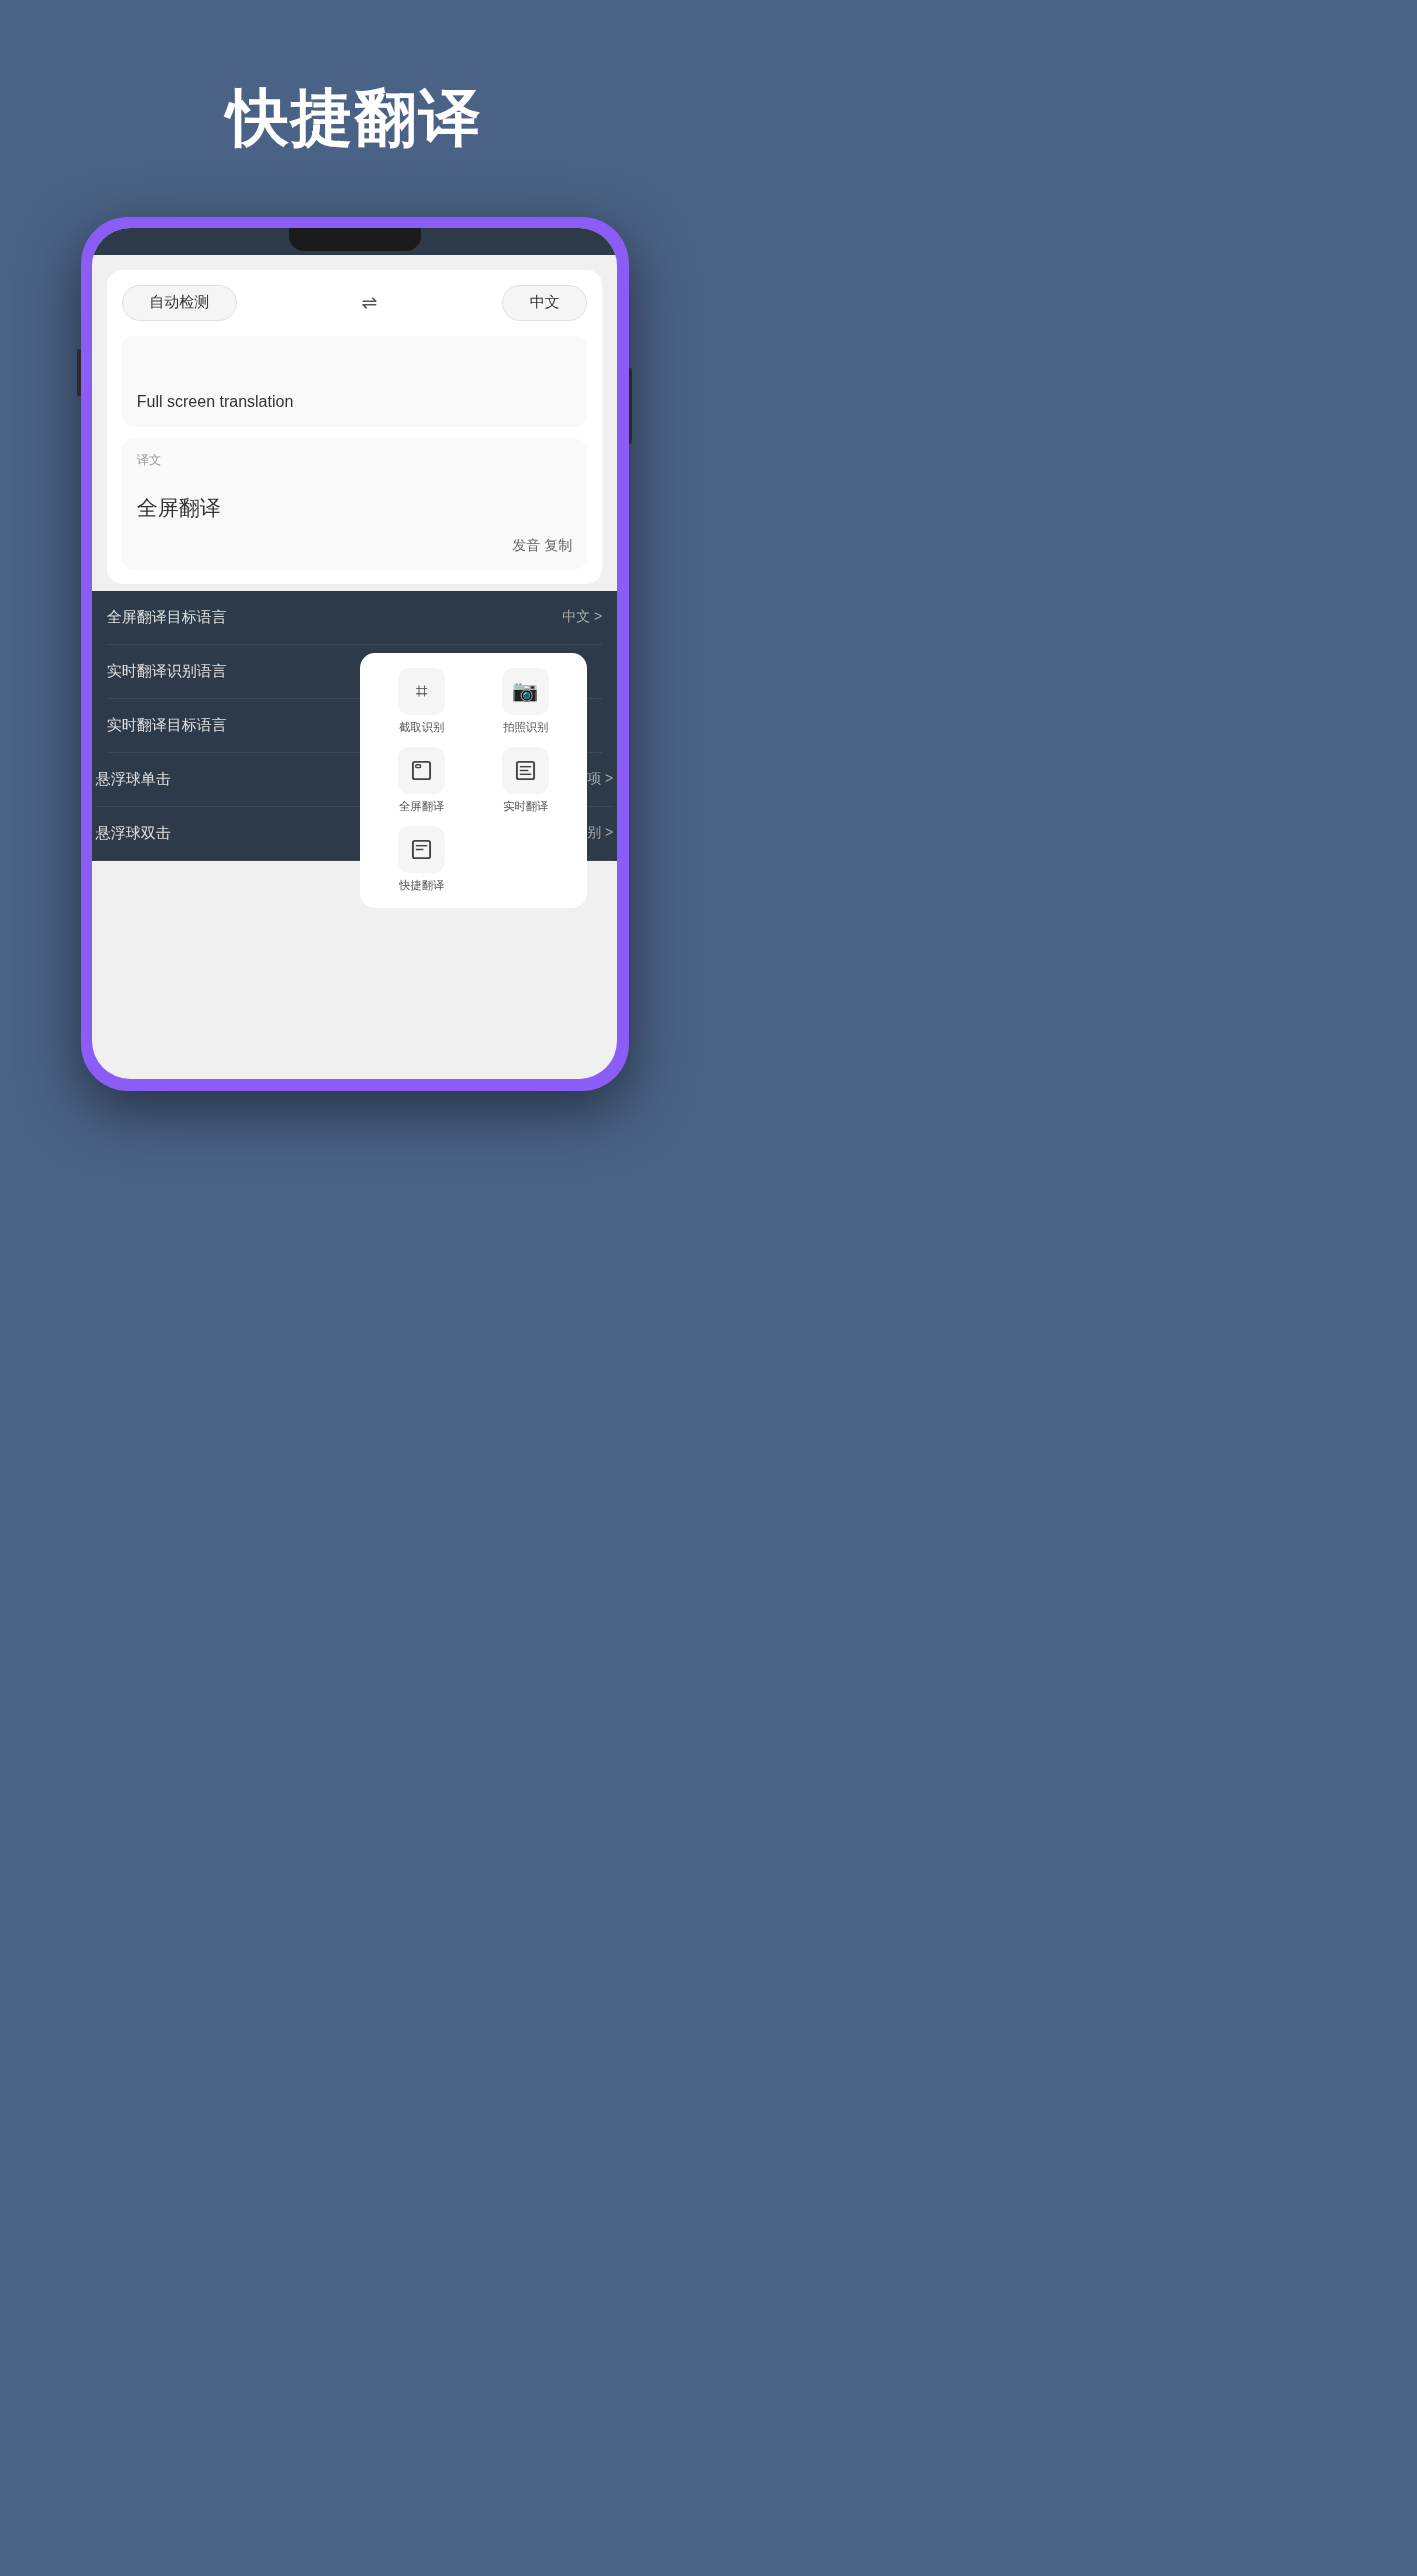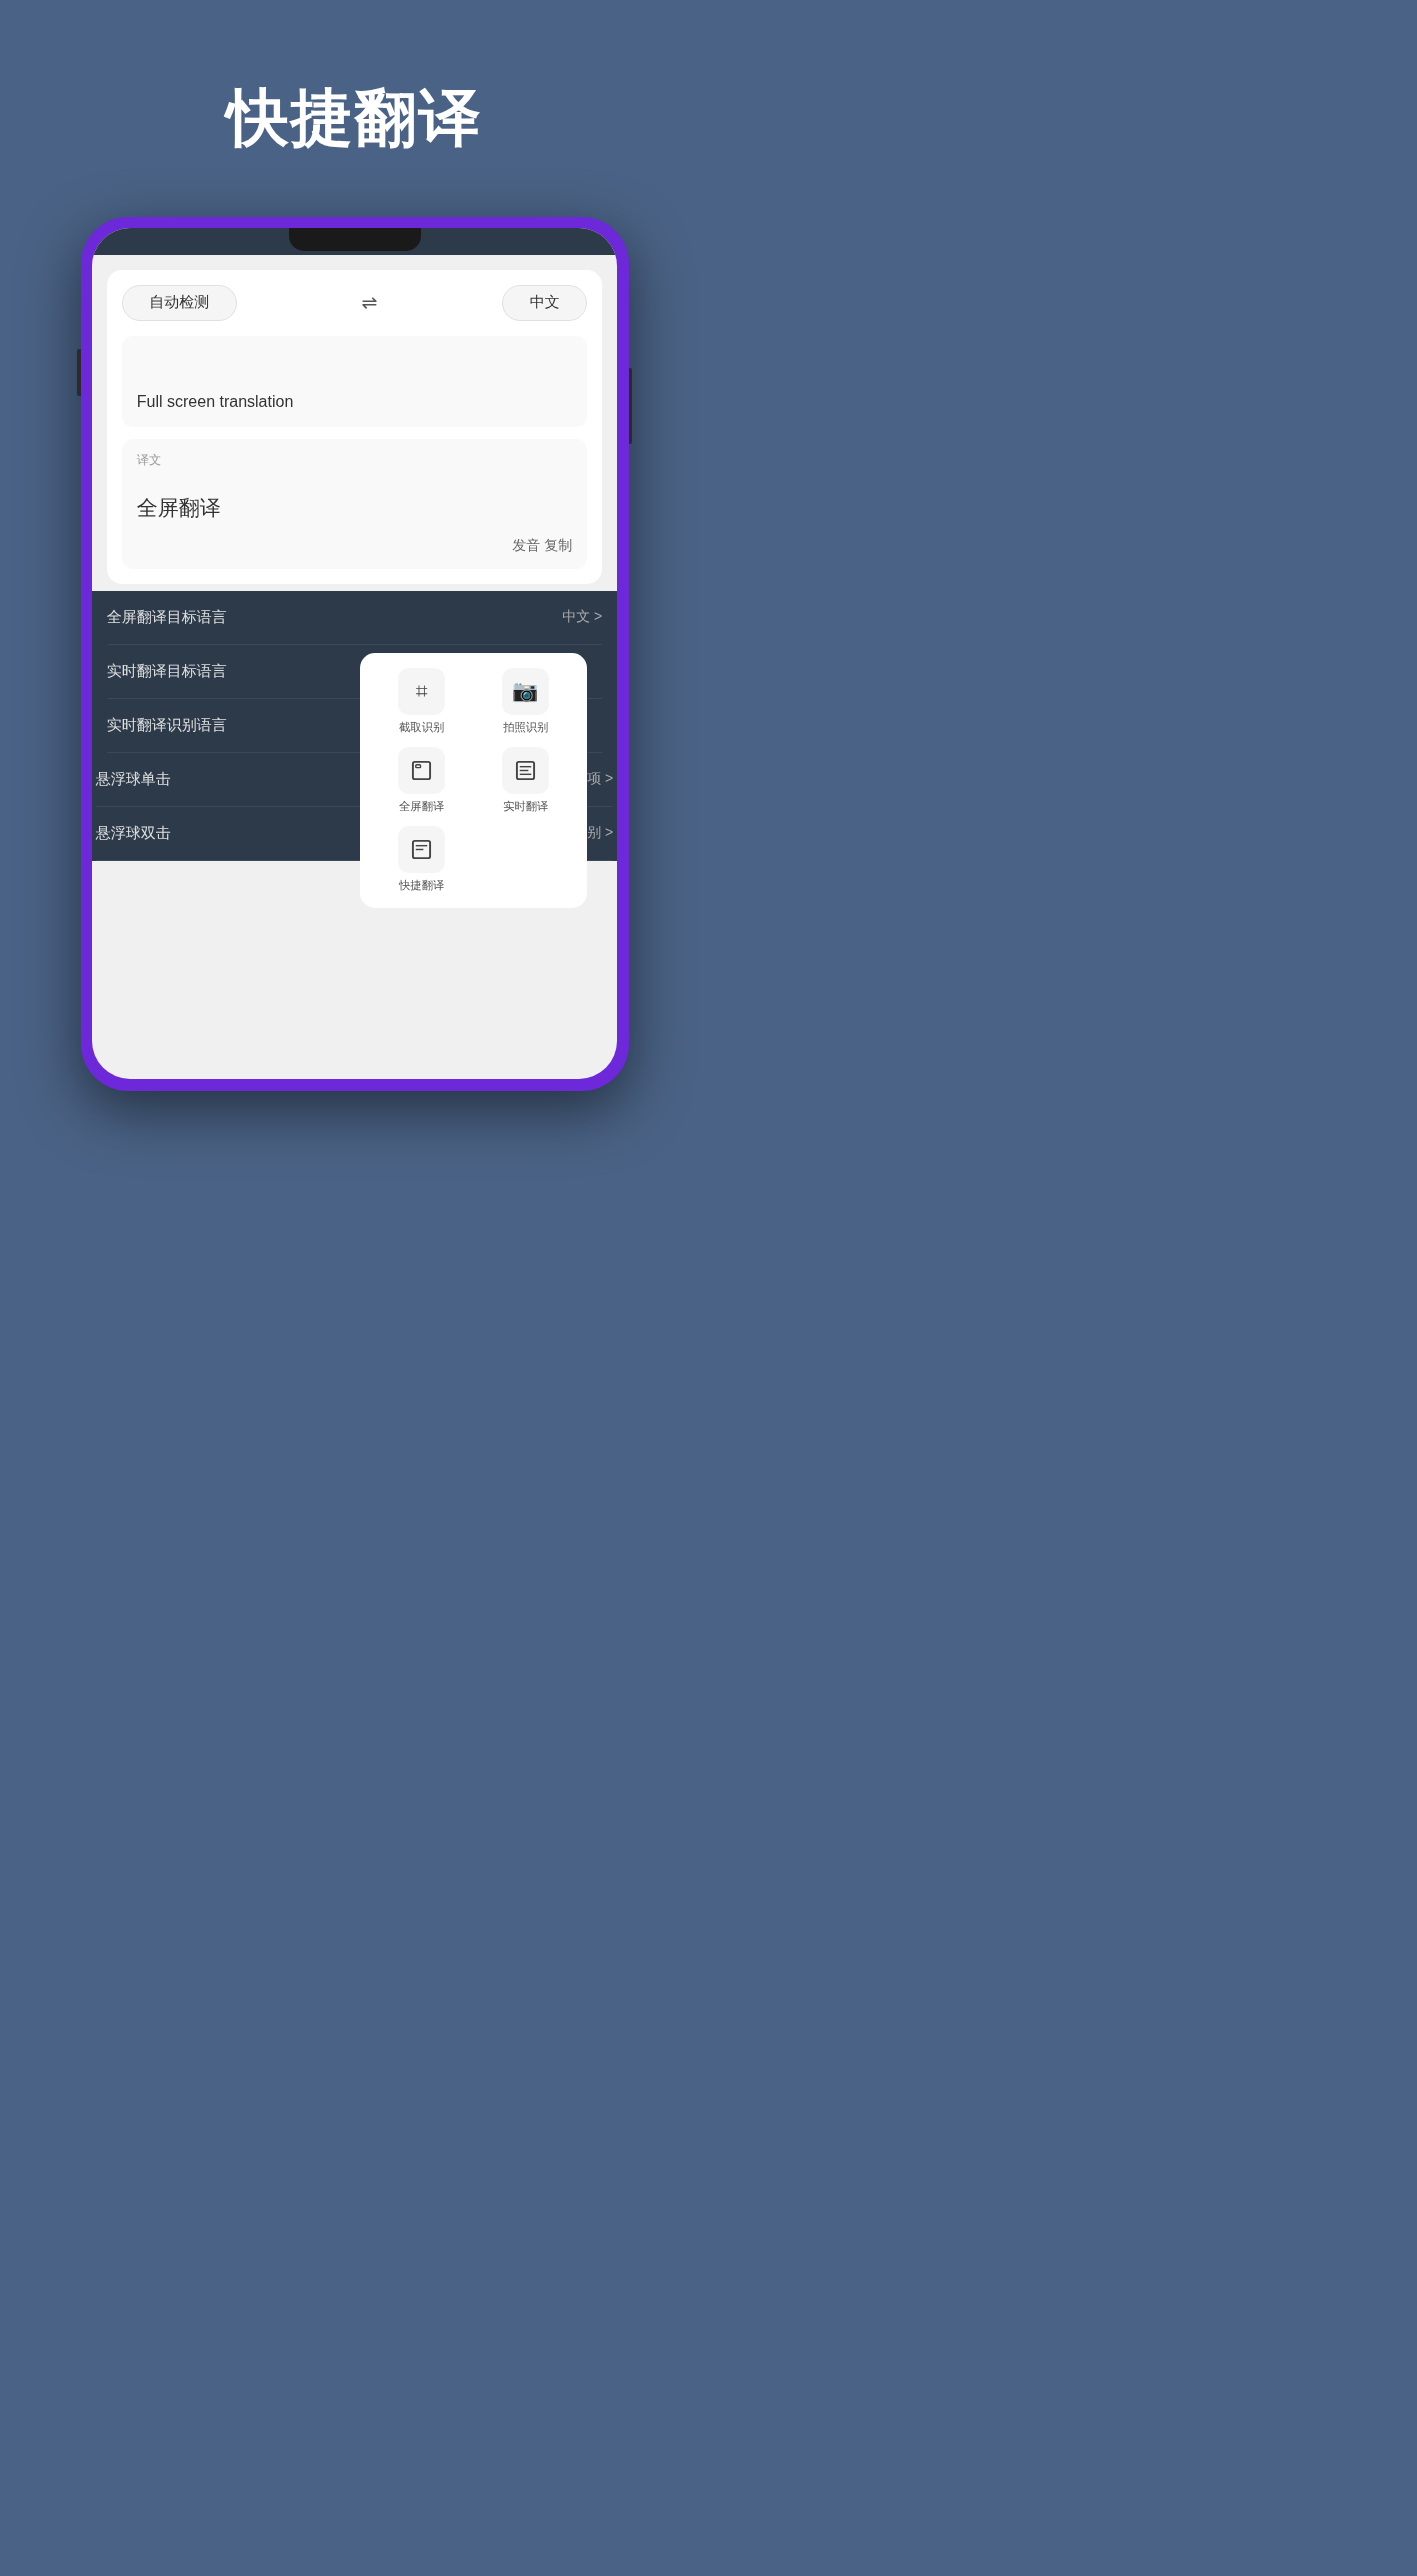--- a/index.html
+++ b/index.html
@@ -27,21 +27,21 @@
     .phone-wrapper {
       width: 548px;
       position: relative;
       display: flex;
       flex-direction: column;
       align-items: center;
     }
 
     .phone-frame {
       width: 548px;
-      background: #6d28d9;
+      background: #8b5cf6;
       border-radius: 47px;
       padding: 11.3px;
       box-shadow: 0 19px 57px rgba(0,0,0,0.5);
       position: relative;
     }
 
     .phone-notch {
       width: 132px;
       height: 23px;
       background: #1a1a1a;
@@ -264,26 +264,26 @@
 
       <div class="settings-area">
 
         <div class="settings-item">
           <span class="settings-item-label">全屏翻译目标语言</span>
           <span class="settings-item-value">中文 &gt;</span>
         </div>
 
         <div style="position: relative;">
           <div class="settings-item">
-            <span class="settings-item-label">实时翻译目标语言</span>
+            <span class="settings-item-label">实时翻译识别语言</span>
             <span class="settings-item-value"></span>
           </div>
 
           <div class="settings-item">
-            <span class="settings-item-label">实时翻译识别语言</span>
+            <span class="settings-item-label">实时翻译目标语言</span>
             <span class="settings-item-value"></span>
           </div>
 
           <div class="quick-panel" style="position: absolute; right: 0; top: 0;">
             <div class="quick-btn">
               <div class="quick-btn-icon">⌗</div>
               <span class="quick-btn-label">截取识别</span>
             </div>
             <div class="quick-btn">
               <div class="quick-btn-icon">📷</div>

